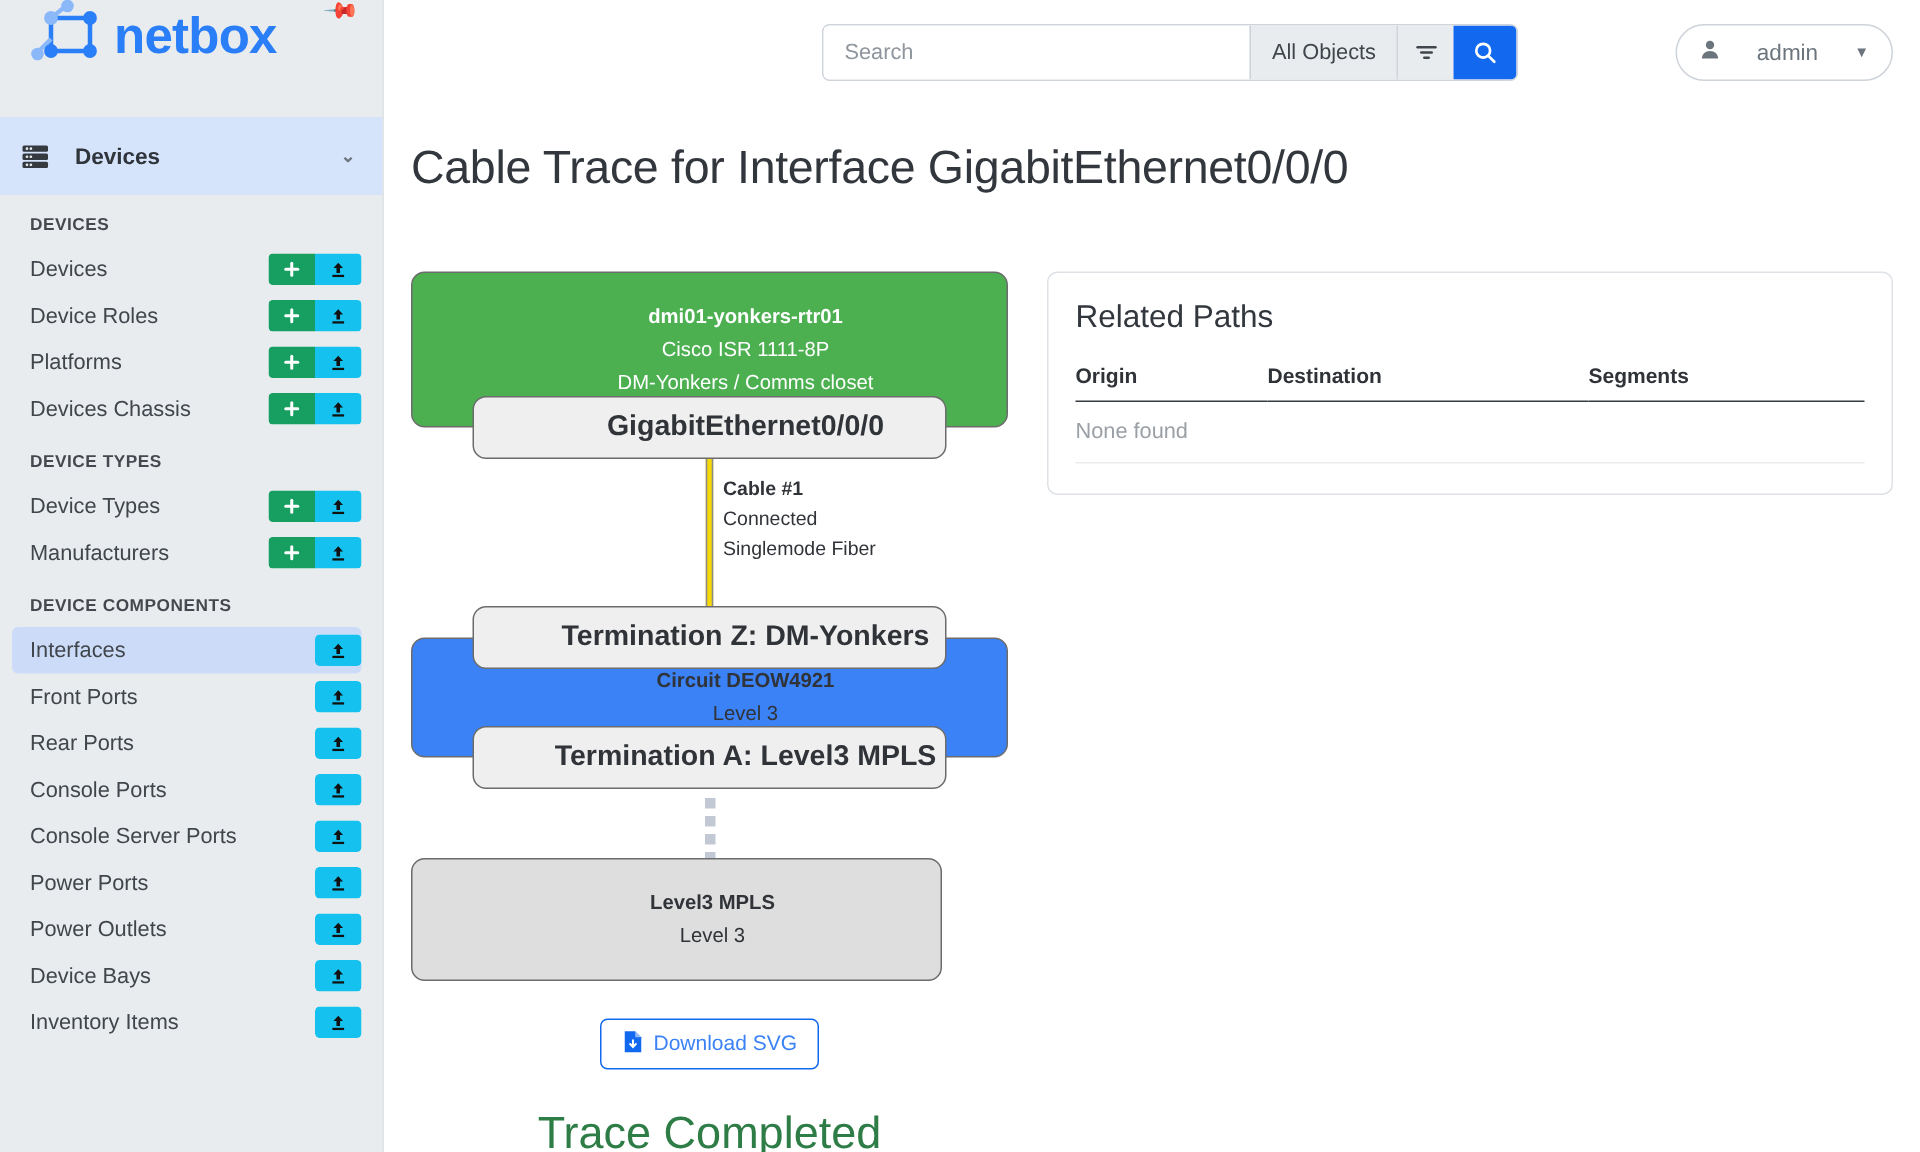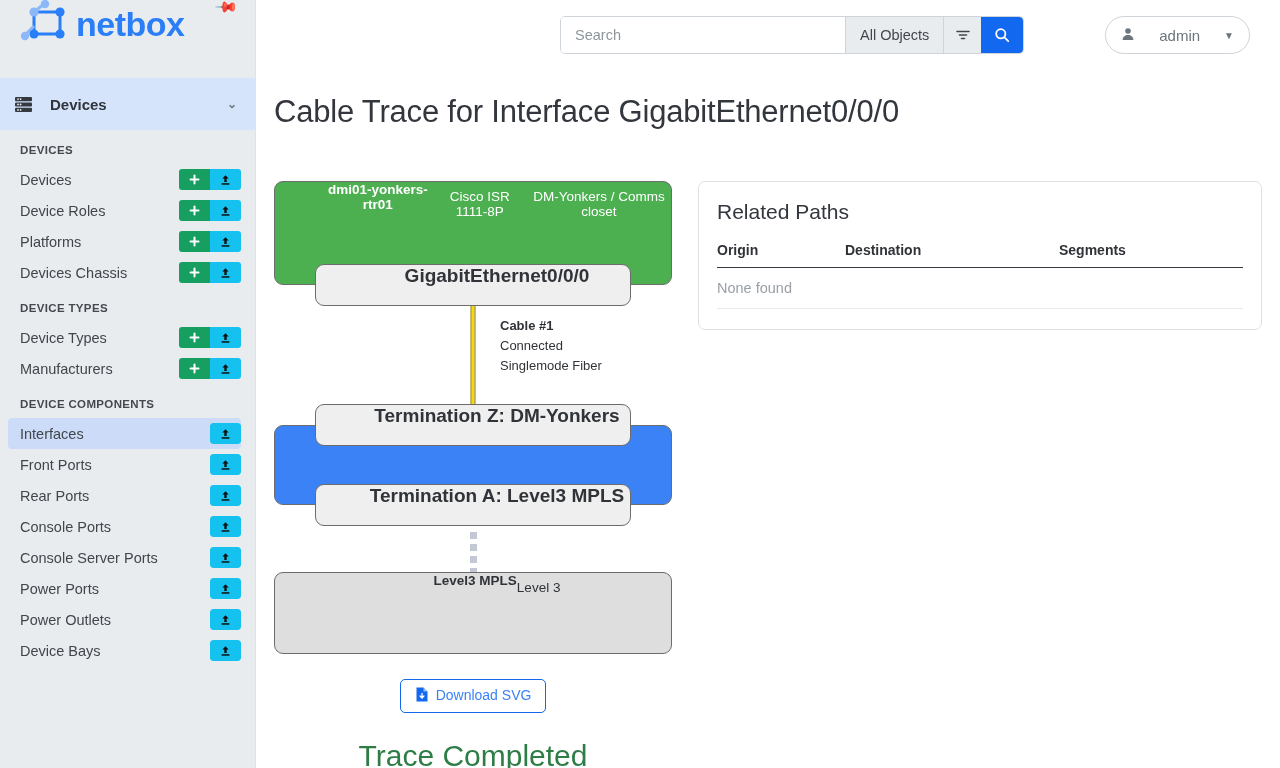--- a/index.html
+++ b/index.html
@@ -65,21 +65,21 @@
     width: 31px; height: 21px; display: flex; align-items: center; justify-content: center;
     color: #ffffff; cursor: pointer;
   }
   .mini-btn.add { background: #179f62; }
   .mini-btn.imp { background: #15c2ef; }
   .mini-btn svg { display: block; }
 
   
   .content { flex: 1 1 auto; position: relative; height: 768px; background: #fff; }
 
-  .topbar { height: 70px; display: flex; align-items: center; padding: 0 30px; }
+  .topbar { height: 70px; display: flex; align-items: center; padding: 0 18px; }
   .search-wrap {
     display: flex; align-items: stretch; height: 38px;
     margin-left: 274px; border-radius: 5px; overflow: hidden;
     border: 1px solid #ced4da; background: #fff;
   }
   .search-input {
     width: 284px; border: 0; outline: 0; padding: 0 14px;
     font-size: 14.5px; color: #41464c; background: #fff;
     font-family: "Liberation Sans", sans-serif;
   }
@@ -114,54 +114,54 @@
   .main-area { display: flex; padding: 30px 18px 0 18px; }
   .trace-col { width: 398px; flex: 0 0 398px; position: relative; }
   .side-col { flex: 1 1 auto; padding-left: 26px; }
 
   
   .trace { position: relative; width: 398px; }
   .node {
     position: relative; border-radius: 9px;
     border: 1px solid #6c6c6c;
     text-align: center;
-    display: flex; flex-direction: row; justify-content: center; padding-left: 48px;
+    display: flex; flex-direction: column; justify-content: center; padding-left: 48px;
   }
   .node-device { background: #4caf50; color: #ffffff; height: 104px; width: 398px; }
   .node-device .n-title { font-size: 13.5px; font-weight: 700; }
   .node-device .n-sub { font-size: 13.5px; font-weight: 400; margin-top: 7px; }
   .node-term {
     background: #efefef; color: #303338; height: 42px; width: 316px;
     margin: 0 auto; font-size: 19px; font-weight: 700;
     justify-content: center; z-index: 3;
   }
   .node-circuit {
     background: #3b82f6; color: #303338; width: 398px; height: 80px;
     z-index: 1;
   }
   .node-circuit .n-title { font-size: 13.5px; font-weight: 700; }
   .node-circuit .n-sub { font-size: 13.5px; font-weight: 400; margin-top: 7px; }
   .node-provider {
-    background: #dedede; color: #303338; width: 398px; height: 82px;
+    background: #dedede; color: #303338; width: 354px; height: 82px;
   }
   .node-provider .n-title { font-size: 13.5px; font-weight: 700; }
   .node-provider .n-sub { font-size: 13.5px; font-weight: 400; margin-top: 7px; }
 
   .overlap-up { margin-top: -21px; }
   .overlap-down { margin-top: -21px; }
 
   
   .cable-seg { position: relative; height: 98px; }
   .cable-line {
     position: absolute; left: 199px; top: 0; width: 5px; height: 98px;
     background: #f7d908; border-left: 1px solid #8a8a8a; border-right: 1px solid #8a8a8a;
     transform: translateX(-2.5px);
   }
   .cable-label {
-    position: absolute; left: 226px; top: 10px;
+    position: absolute; left: 208px; top: 10px;
     font-size: 13px; line-height: 20px; color: #303338;
   }
   .cable-label .cl-name { font-weight: 700; }
 
   .dots { height: 46px; position: relative; }
   .dots span {
     position: absolute; left: 196px; width: 7px; height: 7px; background: #c3c9d4;
   }
 
   .dl-wrap { display: flex; justify-content: center; margin-top: 25px; }
@@ -431,20 +431,31 @@
           <span class="sub-label">Device Bays</span>
           <span class="btn-grp">
             <span class="mini-btn imp" style="border-radius: 3px;">
               <svg width="11" height="12" viewBox="0 0 11 12" fill="#111">
                 <path d="M5.5 1.2 L8.7 4.6 H6.7 V8 H4.3 V4.6 H2.3 Z"></path>
                 <rect x="1.6" y="9.2" width="7.8" height="1.5"></rect>
               </svg>
             </span>
           </span>
         </div>
+        <div class="sub-item">
+          <span class="sub-label">Inventory Items</span>
+          <span class="btn-grp">
+            <span class="mini-btn imp" style="border-radius: 3px;">
+              <svg width="11" height="12" viewBox="0 0 11 12" fill="#111">
+                <path d="M5.5 1.2 L8.7 4.6 H6.7 V8 H4.3 V4.6 H2.3 Z"></path>
+                <rect x="1.6" y="9.2" width="7.8" height="1.5"></rect>
+              </svg>
+            </span>
+          </span>
+        </div>
       </div>
   </aside>
 
   <main class="content">
 
     <div class="topbar">
       <div class="search-wrap">
         <input class="search-input" type="text" placeholder="Search" style="">
         <div class="obj-select">All Objects</div>
         <div class="filter-btn">

